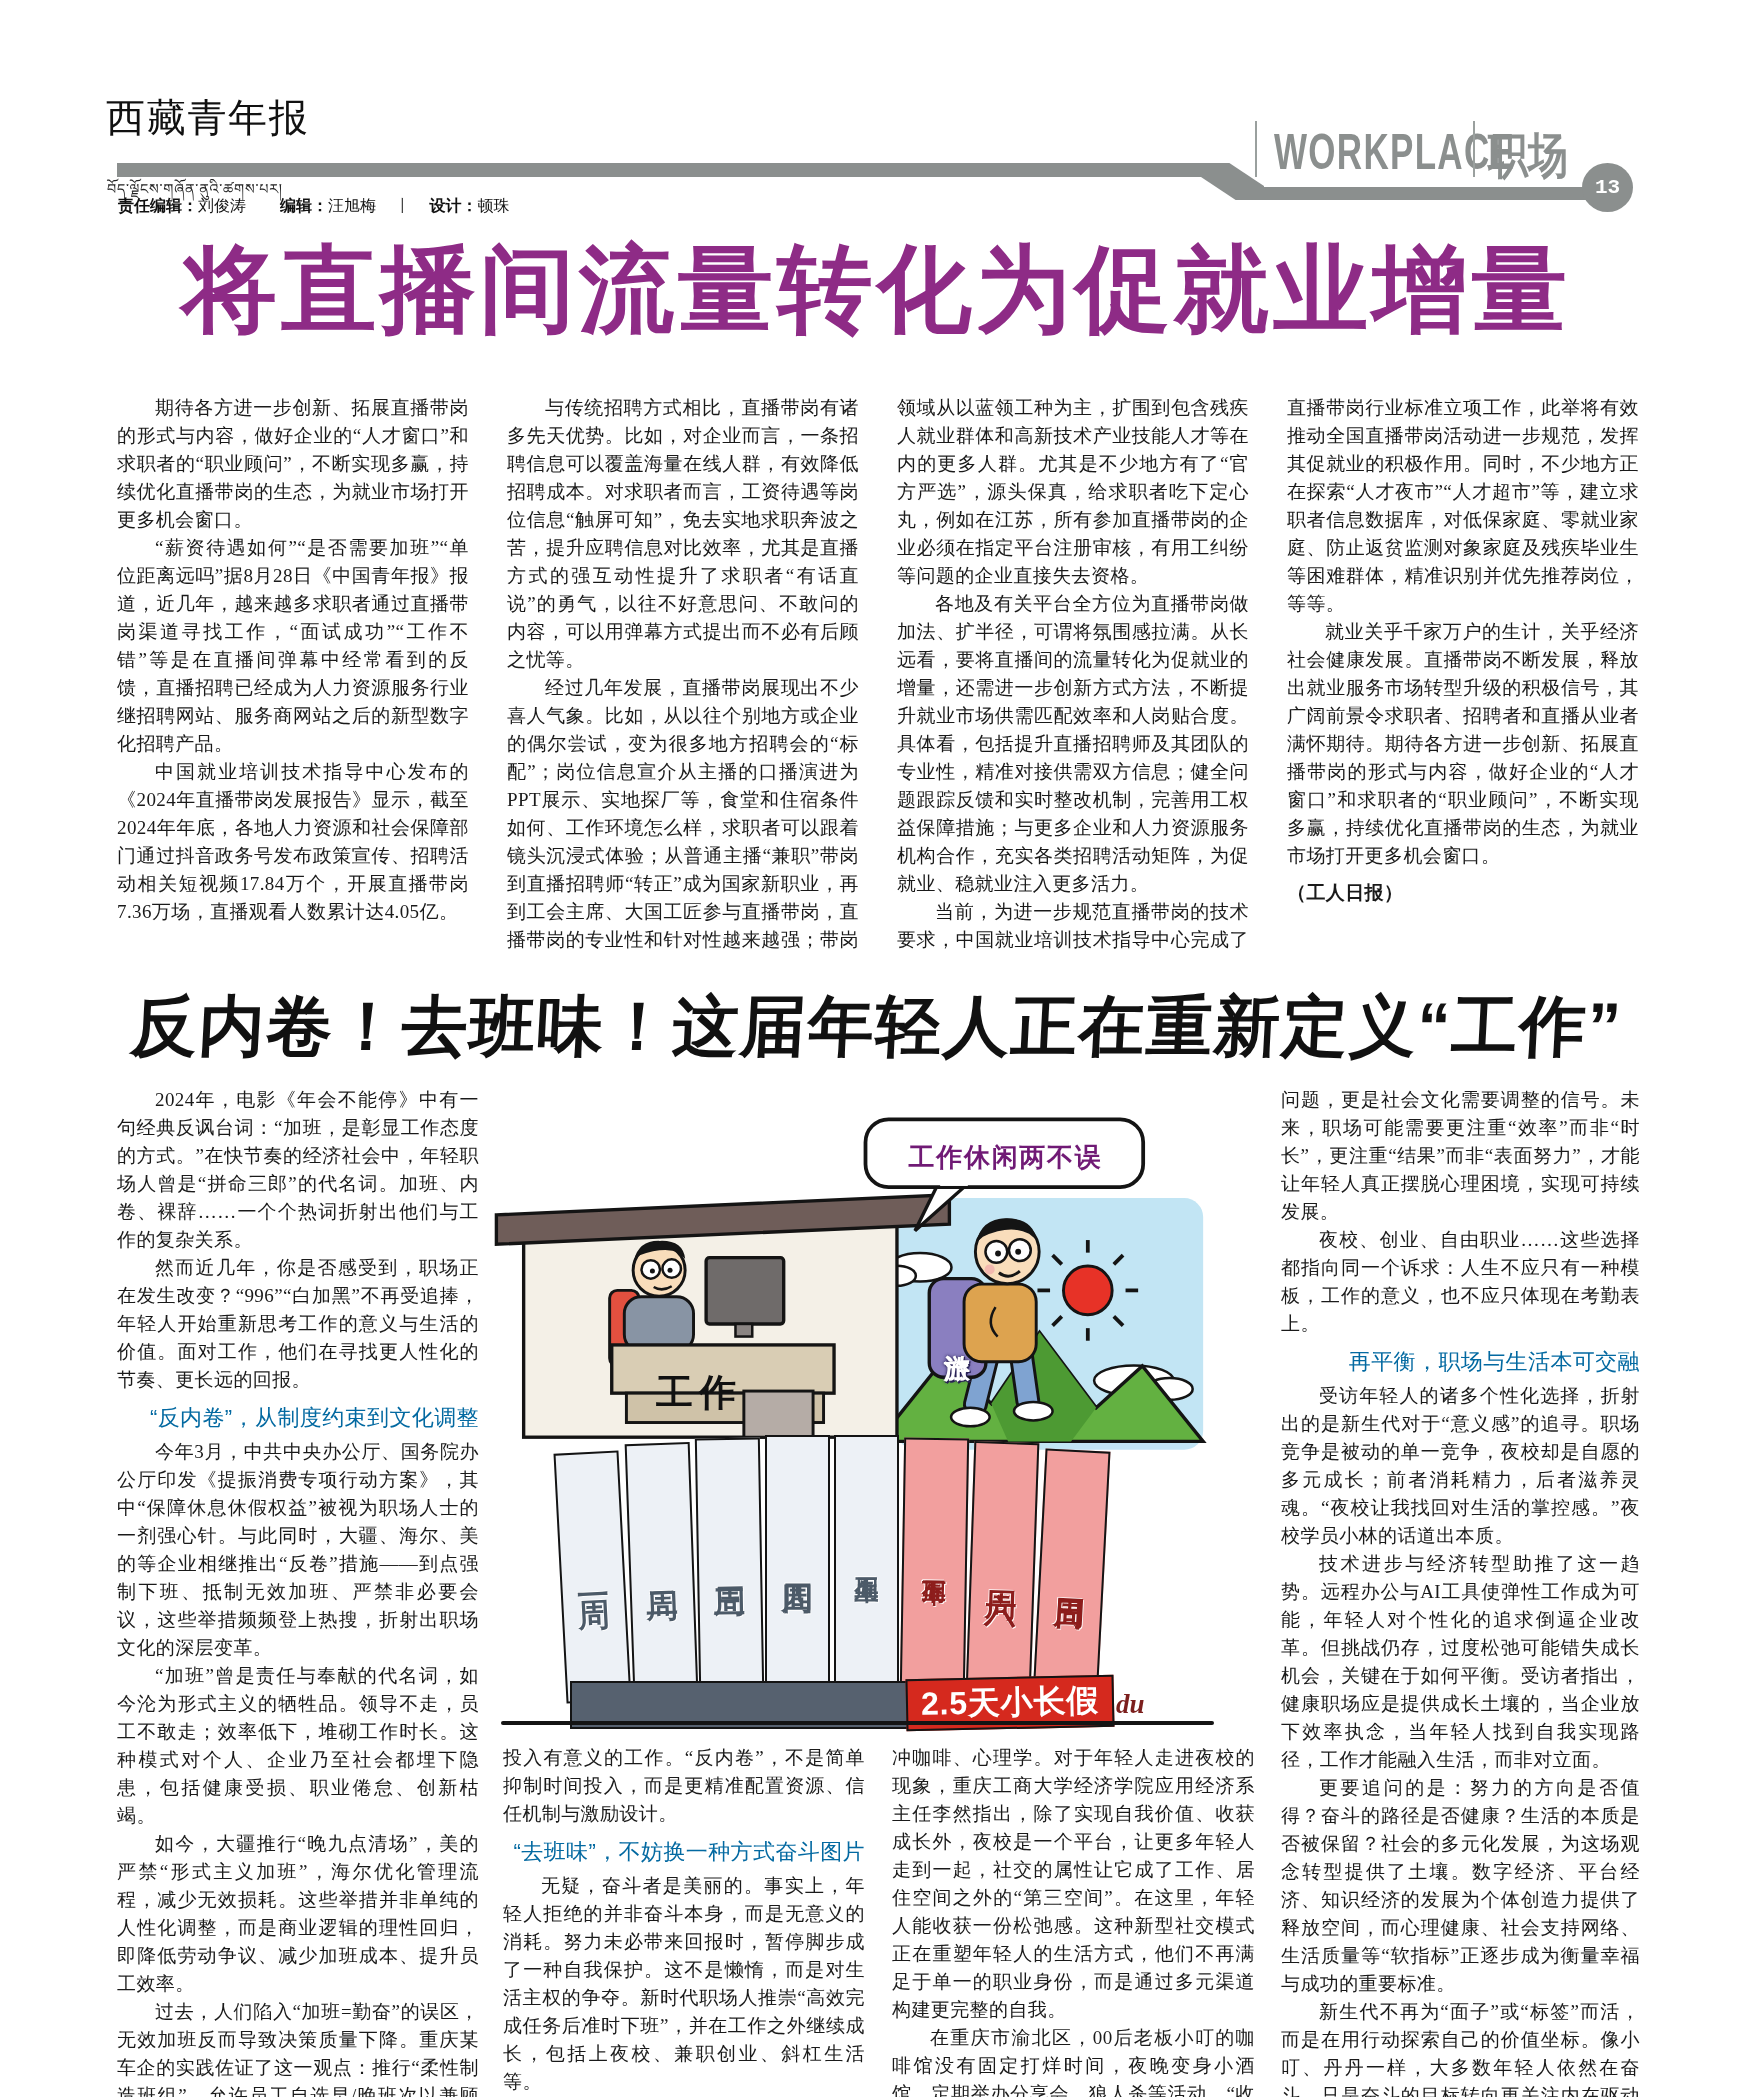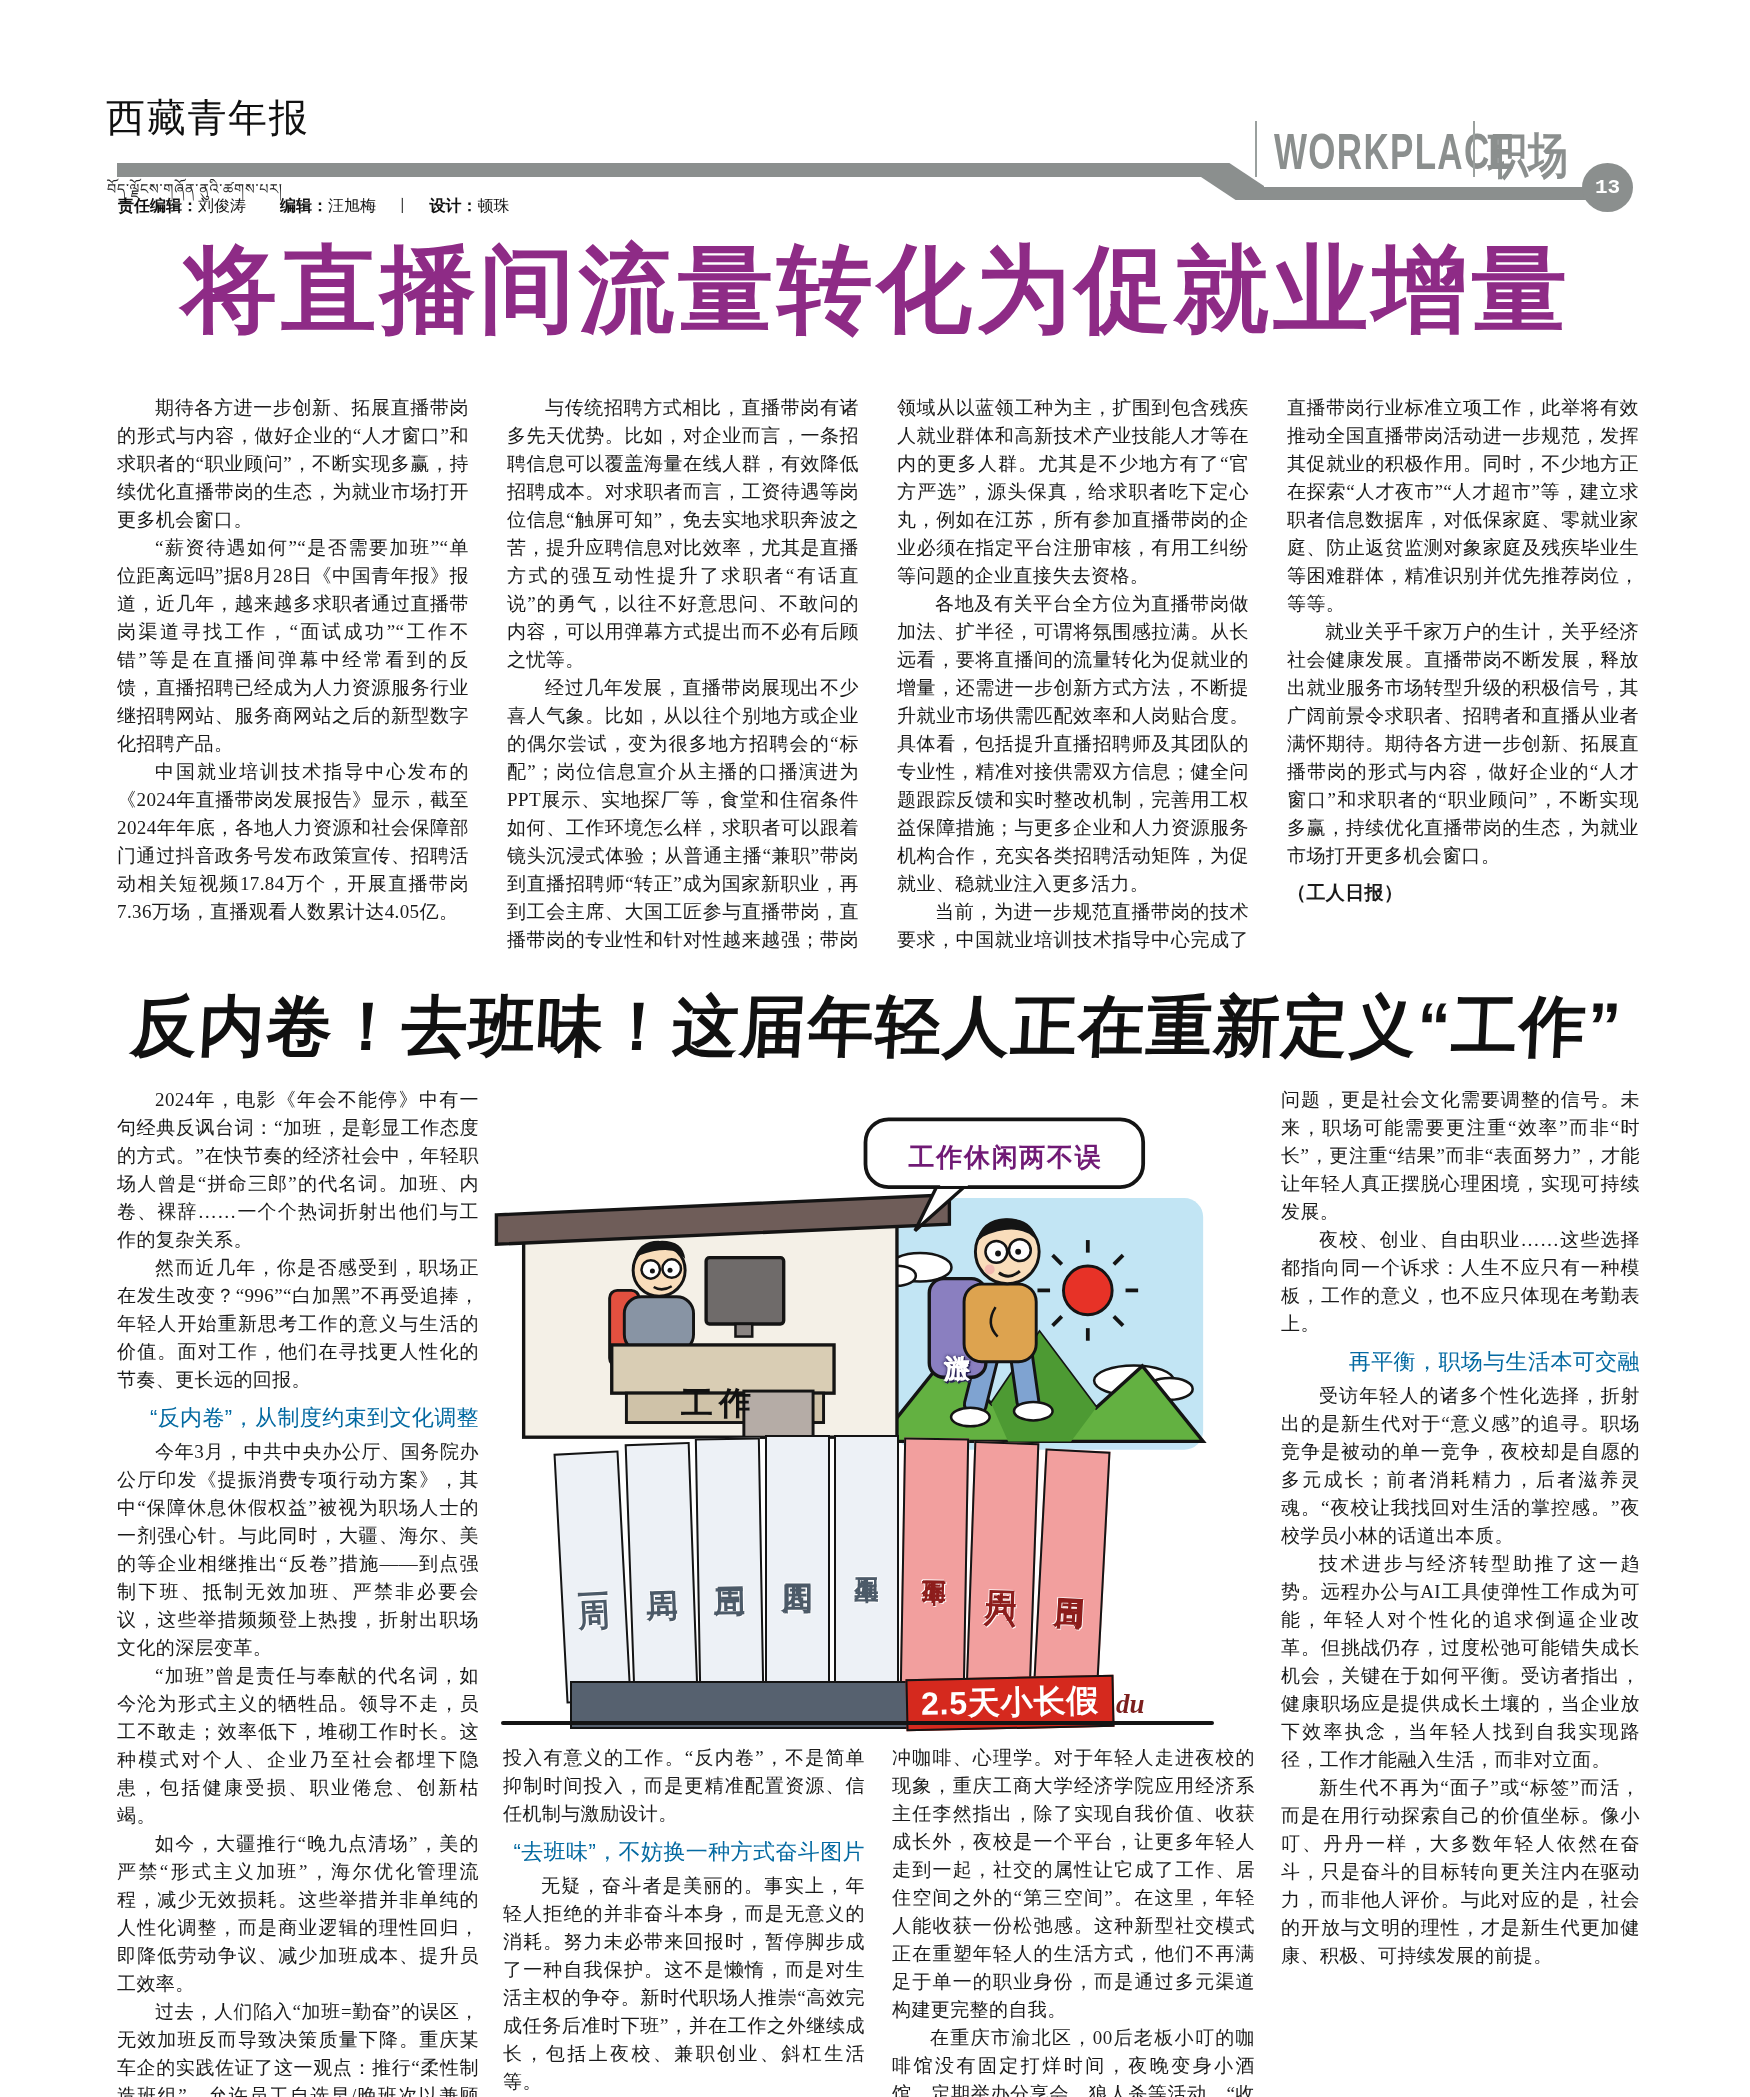--- a/index.html
+++ b/index.html
@@ -44,21 +44,21 @@
   .col-a2c1{left:117px;top:1086px;width:362px;height:1242px;}
   .col-a2c2{left:503px;top:1744px;width:362px;height:583px;}
   .col-a2c3{left:892px;top:1744px;width:363px;height:583px;}
   .col-a2c4{left:1281px;top:1086px;width:359px;height:1242px;}
   
   .cartoon{position:absolute;left:488px;top:1072px;width:755px;height:657px;}
   .cartoon svg{position:absolute;left:0;top:0;}
   .bubble-text{position:absolute;left:380px;top:54px;width:275px;height:63px;display:flex;
                align-items:center;justify-content:center;font-size:26px;font-weight:700;color:#701a75;
                font-family:"Liberation Sans",sans-serif;letter-spacing:1.7px;}
-  .desk-label{position:absolute;left:168px;top:310px;width:126px;text-align:center;font-size:32px;
+  .desk-label{position:absolute;left:168px;top:296px;width:126px;font-size:37px;
               font-weight:900;color:#111;font-family:"Liberation Sans",sans-serif;letter-spacing:5.9px;}
   .bag-label{position:absolute;left:445px;top:218px;width:50px;height:88px;writing-mode:vertical-rl;
              display:flex;align-items:center;justify-content:center;font-size:26px;font-weight:900;color:#fff;
              font-family:"Liberation Sans",sans-serif;text-shadow:0 0 3.4px #2a2356,1.3px 1.3px 0 #2a2356;}
   .cal-panel{position:absolute;width:61px;height:246px;border:2.9px solid #141414;background:#edf1f6;
              writing-mode:vertical-rl;display:flex;align-items:center;justify-content:center;
              font-size:32px;font-weight:900;color:#4c5a68;font-family:"Liberation Sans",sans-serif;
              letter-spacing:2.5px;text-shadow:0.8px 0.8px 0 #ffffff,-0.8px -0.8px 0 #ffffff;}
   .cal-panel.rest{background:#f29f9e;color:#8d1d1c;}
   .cal-panel.small{font-size:24px;letter-spacing:0.8px;}
@@ -128,20 +128,21 @@
   <div class="col col-a2c3">
       <p class="para noindent">冲咖啡、心理学。对于年轻人走进夜校的现象，重庆工商大学经济学院应用经济系主任李然指出，除了实现自我价值、收获成长外，夜校是一个平台，让更多年轻人走到一起，社交的属性让它成了工作、居住空间之外的“第三空间”。在这里，年轻人能收获一份松弛感。这种新型社交模式正在重塑年轻人的生活方式，他们不再满足于单一的职业身份，而是通过多元渠道构建更完整的自我。</p>
       <p class="para">在重庆市渝北区，00后老板小叮的咖啡馆没有固定打烊时间，夜晚变身小酒馆，定期举办分享会、狼人杀等活动。“收入或许不如在单位上班稳定，但接触不同‘有趣的灵魂’带来的满足感，比‘稳定’更让人兴奋。”她曾因职场人际内耗而焦虑，创业后的“去班味儿”让她重获阳光。</p>
     </div>
   <div class="col col-a2c4">
       <p class="para noindent">问题，更是社会文化需要调整的信号。未来，职场可能需要更注重“效率”而非“时长”，更注重“结果”而非“表面努力”，才能让年轻人真正摆脱心理困境，实现可持续发展。</p>
       <p class="para">夜校、创业、自由职业……这些选择都指向同一个诉求：人生不应只有一种模板，工作的意义，也不应只体现在考勤表上。</p>
       <h3 class="subhead">再平衡，职场与生活本可交融</h3>
       <p class="para">受访年轻人的诸多个性化选择，折射出的是新生代对于“意义感”的追寻。职场竞争是被动的单一竞争，夜校却是自愿的多元成长；前者消耗精力，后者滋养灵魂。“夜校让我找回对生活的掌控感。”夜校学员小林的话道出本质。</p>
       <p class="para">技术进步与经济转型助推了这一趋势。远程办公与AI工具使弹性工作成为可能，年轻人对个性化的追求倒逼企业改革。但挑战仍存，过度松弛可能错失成长机会，关键在于如何平衡。受访者指出，健康职场应是提供成长土壤的，当企业放下效率执念，当年轻人找到自我实现路径，工作才能融入生活，而非对立面。</p>
+      <p class="para">更要追问的是：努力的方向是否值得？奋斗的路径是否健康？生活的本质是否被保留？社会的多元化发展，为这场观念转型提供了土壤。数字经济、平台经济、知识经济的发展为个体创造力提供了释放空间，而心理健康、社会支持网络、生活质量等“软指标”正逐步成为衡量幸福与成功的重要标准。</p>
       <p class="para">新生代不再为“面子”或“标签”而活，而是在用行动探索自己的价值坐标。像小叮、丹丹一样，大多数年轻人依然在奋斗，只是奋斗的目标转向更关注内在驱动力，而非他人评价。与此对应的是，社会的开放与文明的理性，才是新生代更加健康、积极、可持续发展的前提。</p>
     </div>
 
   <div class="cartoon">
     <svg width="755" height="657" viewBox="0 0 1800 1565">
 
       <rect x="975" y="300" width="730" height="600" rx="45" fill="#c2e5f4"></rect>
 
       <g stroke="#141414" stroke-width="7">
         <circle cx="1430" cy="520" r="58" fill="#e73227"></circle>

